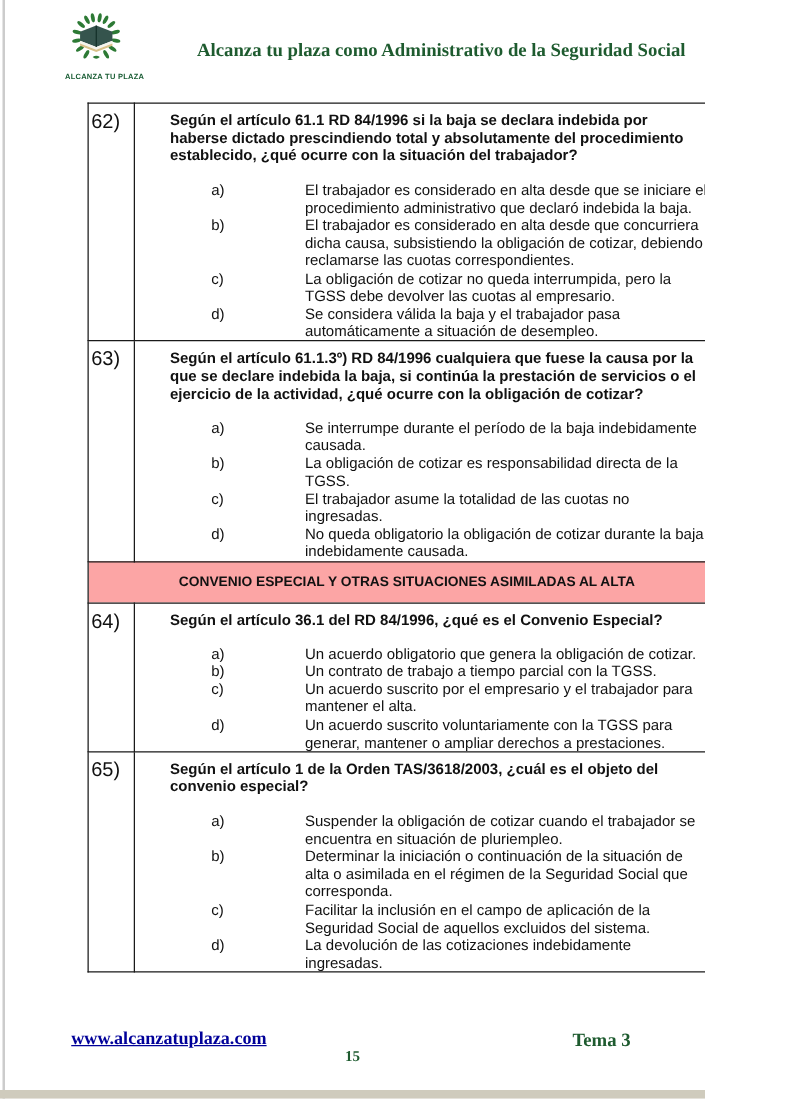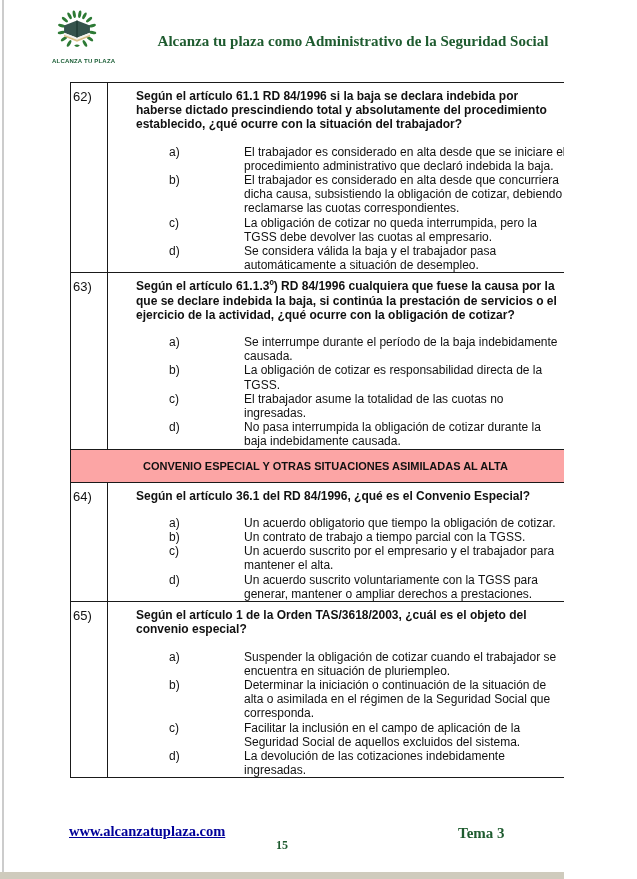--- a/index.html
+++ b/index.html
@@ -18,42 +18,42 @@
     position:absolute; left:118px; top:33px; width:470px; text-align:center;
     font-family:"Liberation Serif", serif; font-weight:bold; font-size:15px; color:#1e5b2f;
   }
 
   
   table.qtable {
     position:absolute; left:70px; top:82px; width:511px;
     border-collapse:collapse; table-layout:fixed;
   }
   table.qtable td { border:1px solid #1a1a1a; vertical-align:top; }
-  td.num { width:37px; padding:6px 15px 0 2px; font-size:13px; color:#111; }
+  td.num { width:37px; padding:6px 15px 0 2px; font-size:16px; color:#111; }
   td.content { padding:6px 14px 0 28px; font-size:12px; line-height:14.2px; color:#111; }
   .q { font-weight:bold; margin-bottom:13px; }
   .opts { margin-left:33px; }
   .opt { display:flex; }
   .opt .lbl { width:31px; flex:0 0 31px; }
   .opt .txt { flex:1;margin-left:44px; }
   tr.r1 { height:181px; }
   tr.r2 { height:154px; }
   tr.rsec { height:33px; }
   tr.r4 { height:118px; }
   tr.r5 { height:152px; }
   td.section-cell {
     background:#fca5a5; text-align:center; vertical-align:middle !important;
     font-weight:bold; font-size:11px; color:#111; padding:2px;
   }
 
   
   .website {
     position:absolute; left:57px; top:823px;
     font-family:"Liberation Serif", serif; font-weight:bold; font-size:14.5px;
-    color:#000099; text-decoration:underline; cursor:pointer;margin-left:12px;
+    color:#000099; text-decoration:underline; cursor:pointer;
   }
   .tema {
     position:absolute; left:458px; top:825px;
     font-family:"Liberation Serif", serif; font-weight:bold; font-size:15px; color:#1e5b2f;text-align:center;
   }
   .pagenum {
     position:absolute; left:0; right:0; top:838px; text-align:center;
     font-family:"Liberation Serif", serif; font-weight:bold; font-size:12px; color:#1e5b2f;
   }
 </style>
@@ -132,36 +132,36 @@
           <div class="opt">
                 <span class="lbl">b)</span>
                 <span class="txt">La obligación de cotizar es responsabilidad directa de la TGSS.</span>
               </div>
           <div class="opt">
                 <span class="lbl">c)</span>
                 <span class="txt">El trabajador asume la totalidad de las cuotas no ingresadas.</span>
               </div>
           <div class="opt">
                 <span class="lbl">d)</span>
-                <span class="txt">No pasa interrumpida la obligación de cotizar durante la baja indebidamente causada.</span>
+                <span class="txt">No queda obligatorio la obligación de cotizar durante la baja indebidamente causada.</span>
               </div>
         </div>
       </td>
     </tr>
     <tr class="rsec">
       <td class="section-cell" colspan="2">CONVENIO ESPECIAL Y OTRAS SITUACIONES ASIMILADAS AL ALTA</td>
     </tr>
     <tr class="r4">
       <td class="num">64)</td>
       <td class="content">
         <div class="q">Según el artículo 36.1 del RD 84/1996, ¿qué es el Convenio Especial?</div>
         <div class="opts">
           <div class="opt">
                 <span class="lbl">a)</span>
-                <span class="txt">Un acuerdo obligatorio que tiempo la obligación de cotizar.</span>
+                <span class="txt">Un acuerdo obligatorio que genera la obligación de cotizar.</span>
               </div>
           <div class="opt">
                 <span class="lbl">b)</span>
                 <span class="txt">Un contrato de trabajo a tiempo parcial con la TGSS.</span>
               </div>
           <div class="opt">
                 <span class="lbl">c)</span>
                 <span class="txt">Un acuerdo suscrito por el empresario y el trabajador para mantener el alta.</span>
               </div>
           <div class="opt">

